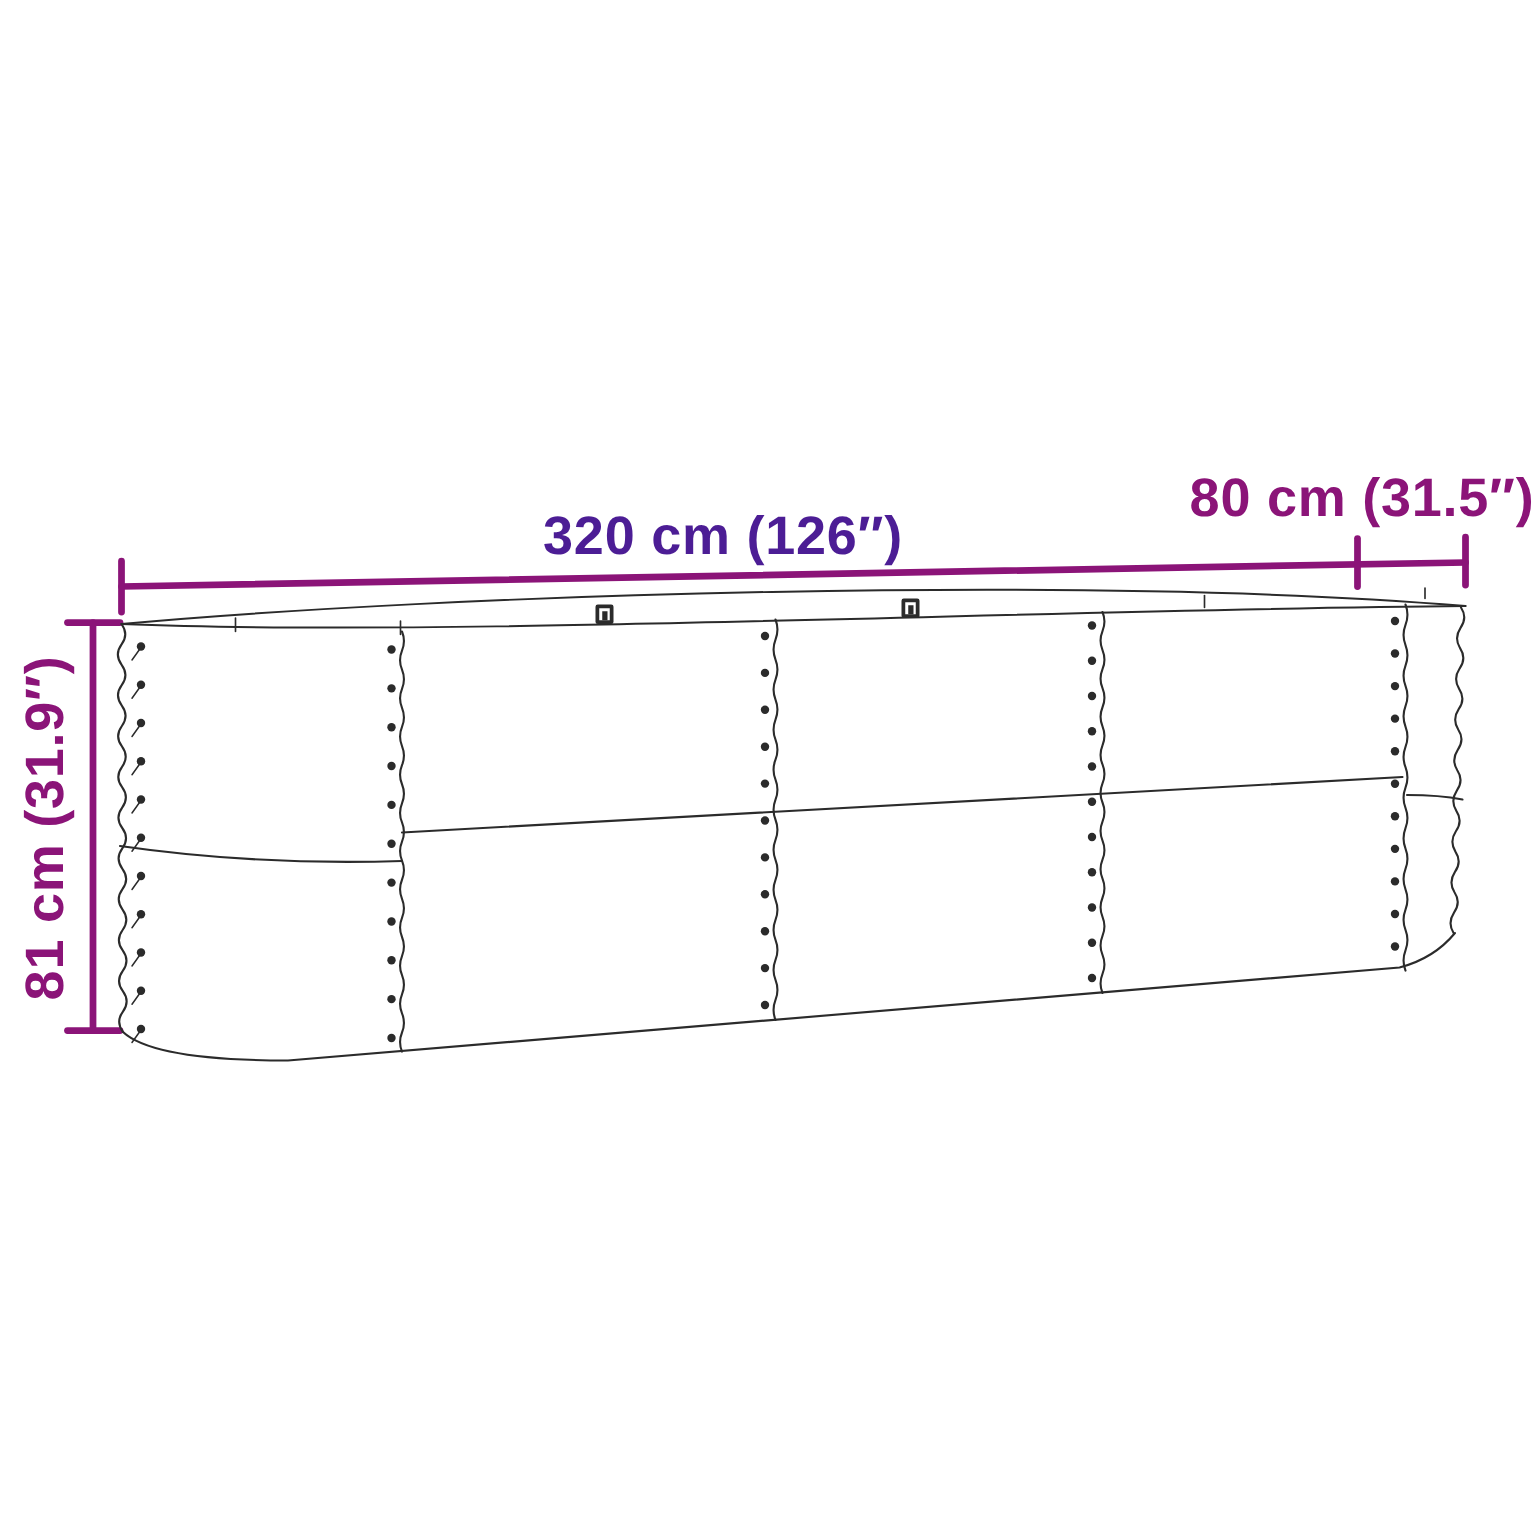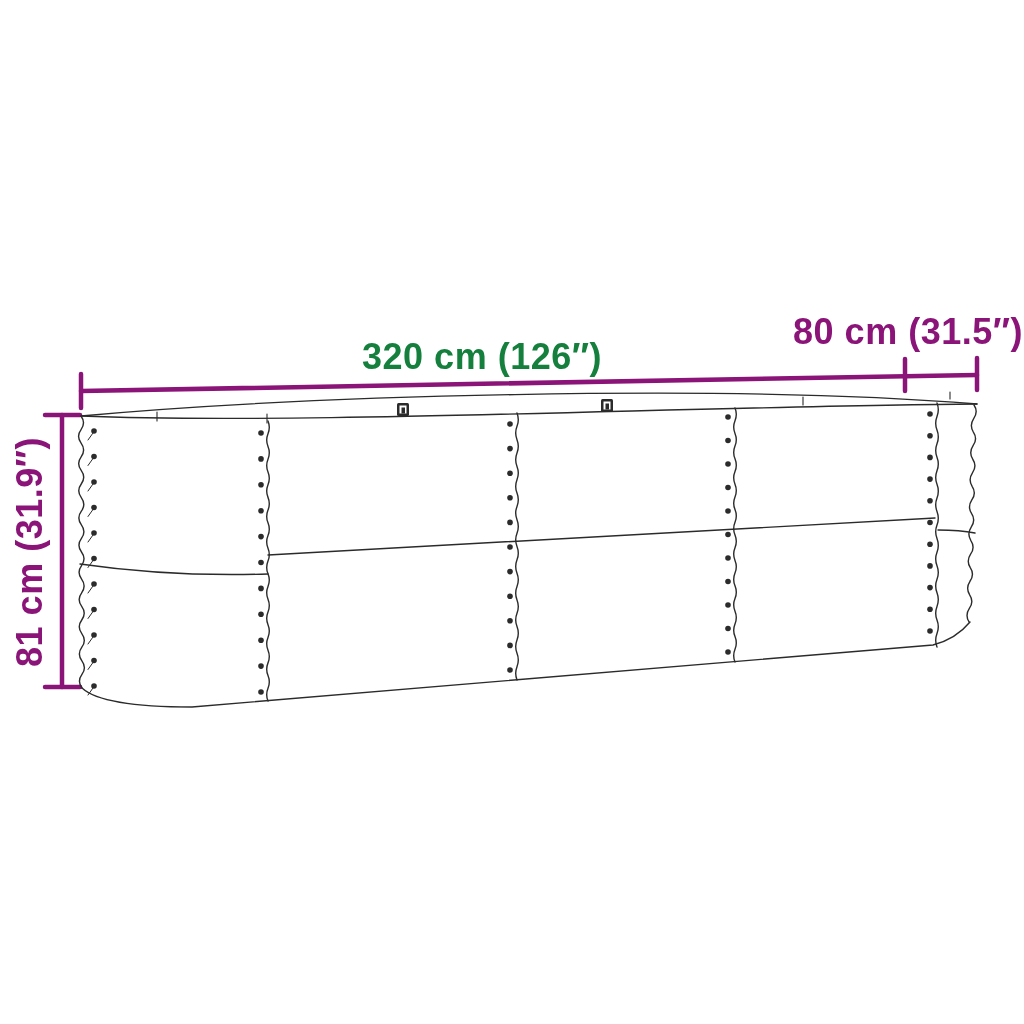--- a/index.html
+++ b/index.html
@@ -126,18 +126,18 @@
       <g>
         <rect x="397" y="403" width="12" height="13" rx="1.5" fill="#2B2B2B"></rect>
         <rect x="399.5" y="405.5" width="7" height="8" fill="#ffffff"></rect>
         <rect x="401.5" y="407.5" width="3.5" height="6" fill="#2B2B2B"></rect>
         <rect x="601" y="399" width="12" height="13" rx="1.5" fill="#2B2B2B"></rect>
         <rect x="603.5" y="401.5" width="7" height="8" fill="#ffffff"></rect>
         <rect x="605.5" y="403.5" width="3.5" height="6" fill="#2B2B2B"></rect>
       </g>
     </svg>
 
-  <div class="dim-label" id="label-length" style="left: 482px; top: 357px; color: #15803d;">320 cm (126″)</div>
+  <div class="dim-label" id="label-length" style="left: 482px; top: 357px; color: #4c1d95;">320 cm (126″)</div>
 
   <div class="dim-label" id="label-width" style="left: 908px; top: 332px; color: rgb(139, 20, 120); text-align: center;">80 cm (31.5″)</div>
 
   <div class="dim-label vertical" id="label-height" style="left: 30px; top: 552px; color: rgb(139, 20, 120);">81 cm (31.9″)</div>
 </div>
 
 </body></html>

